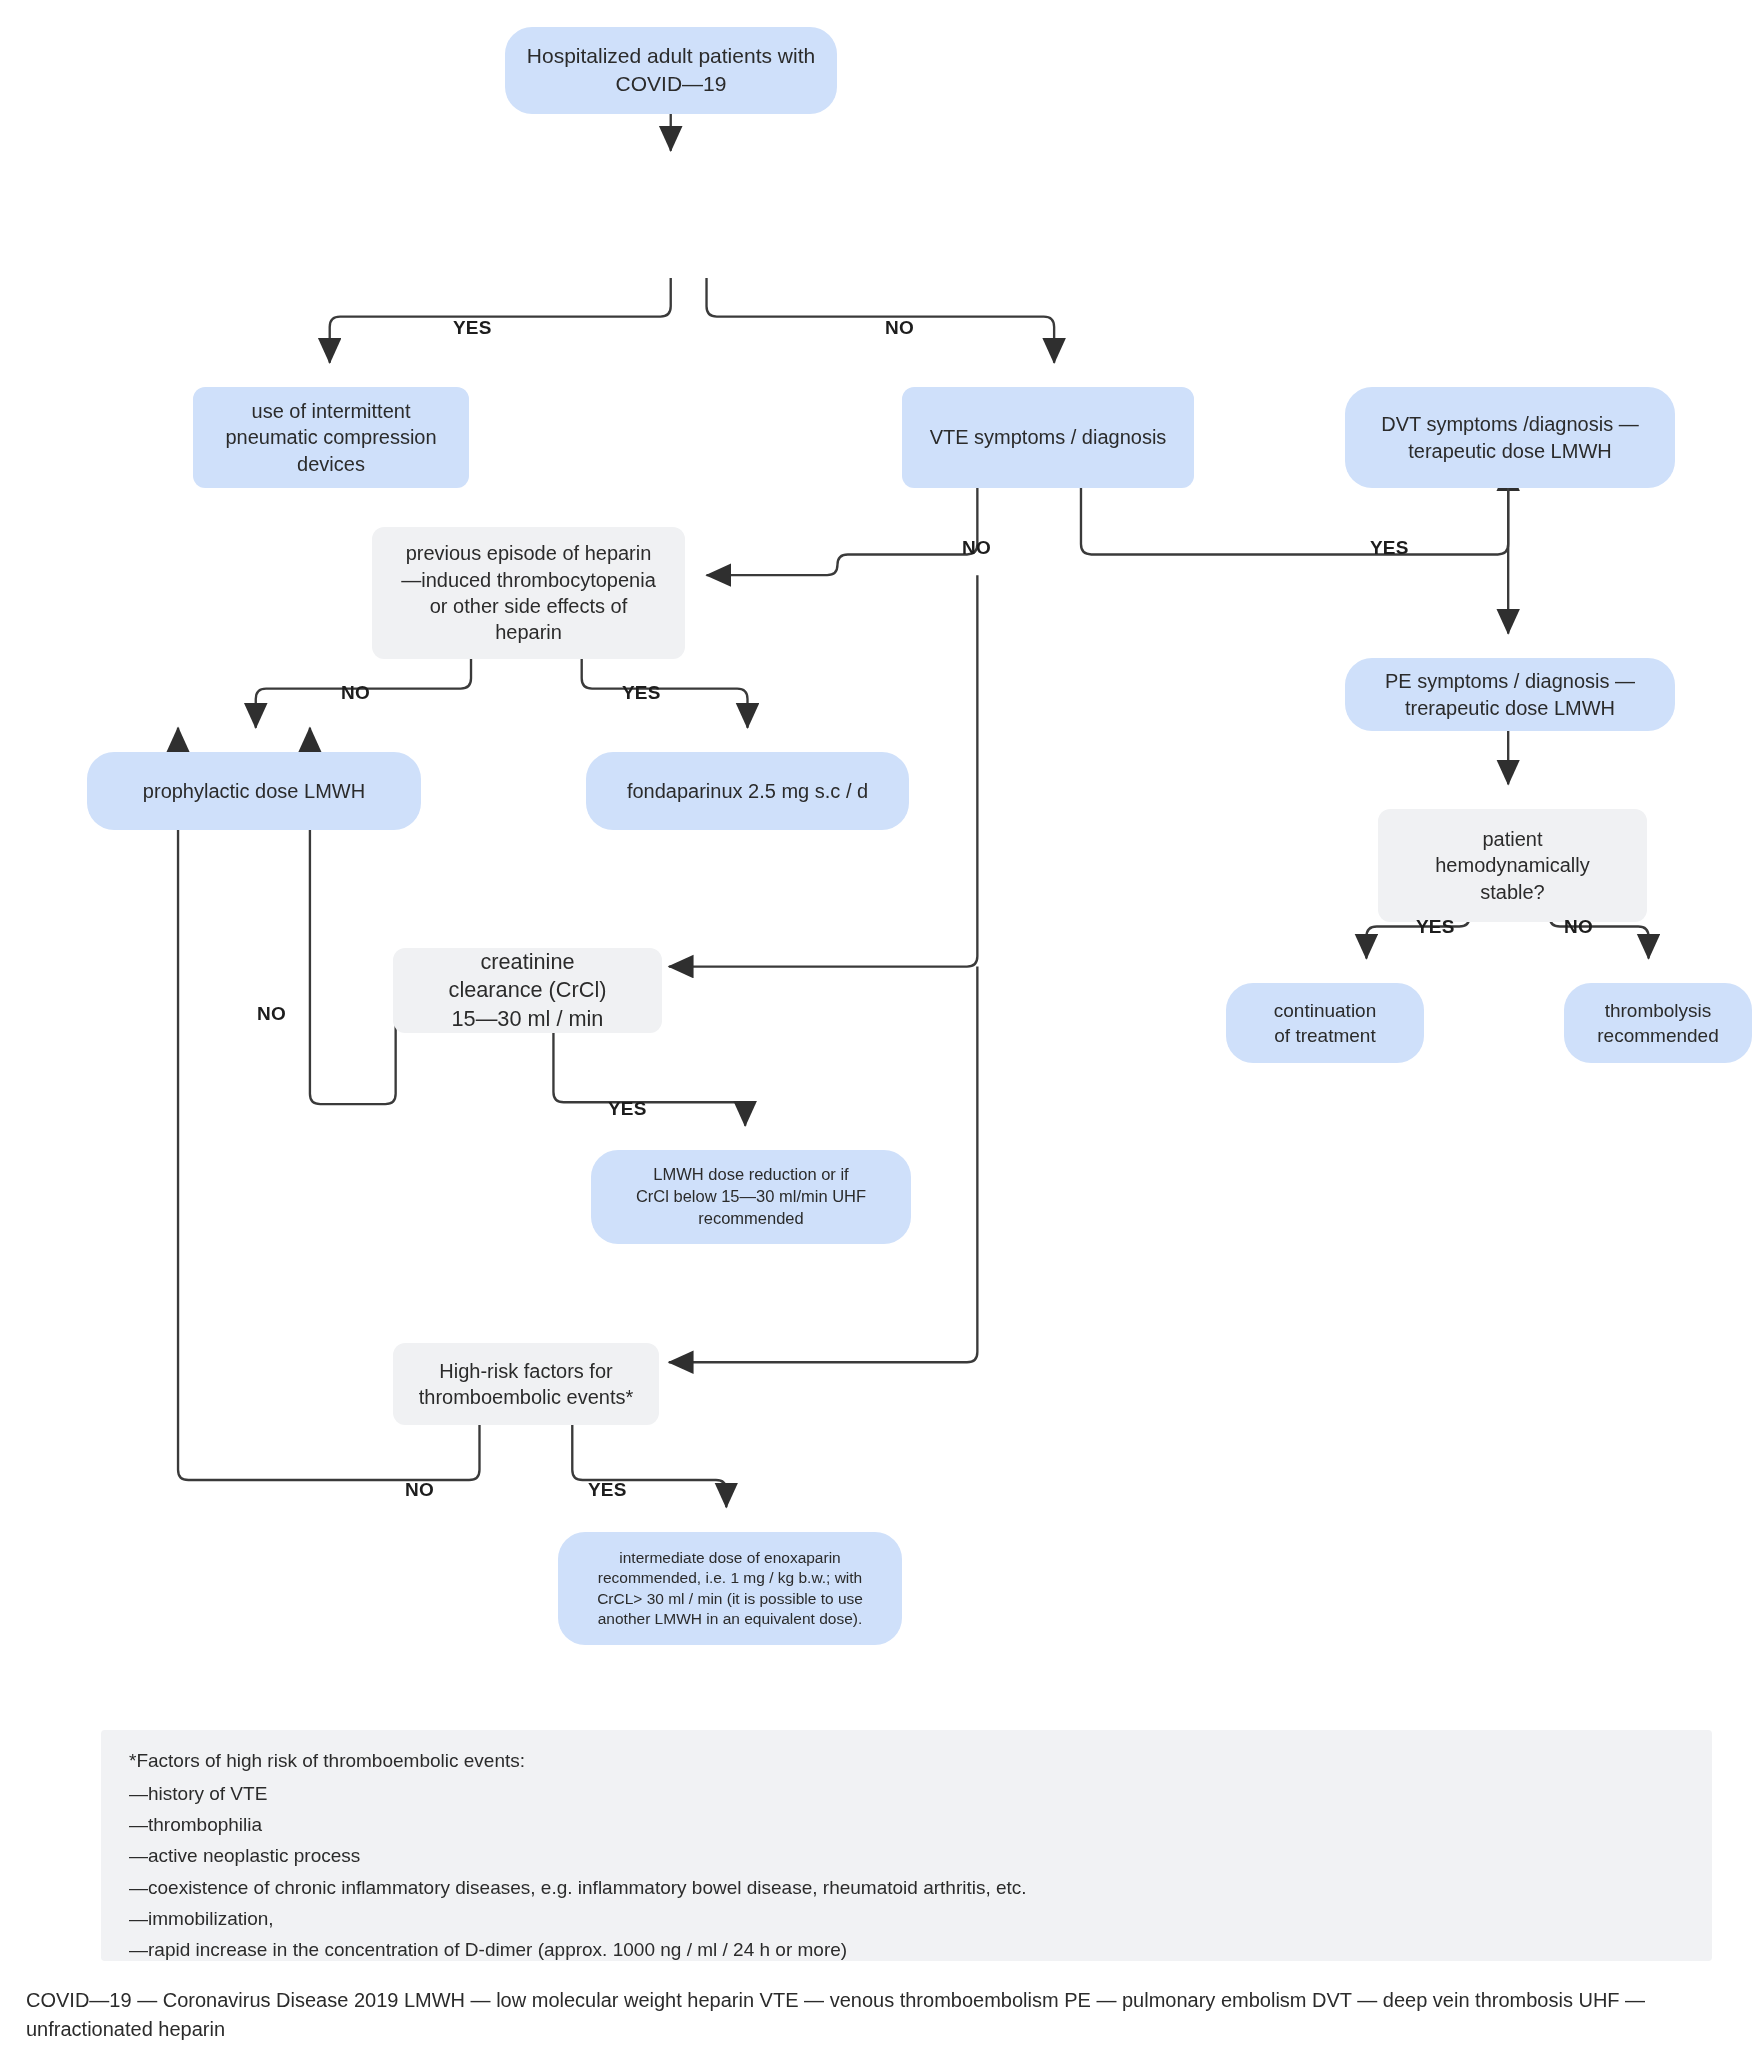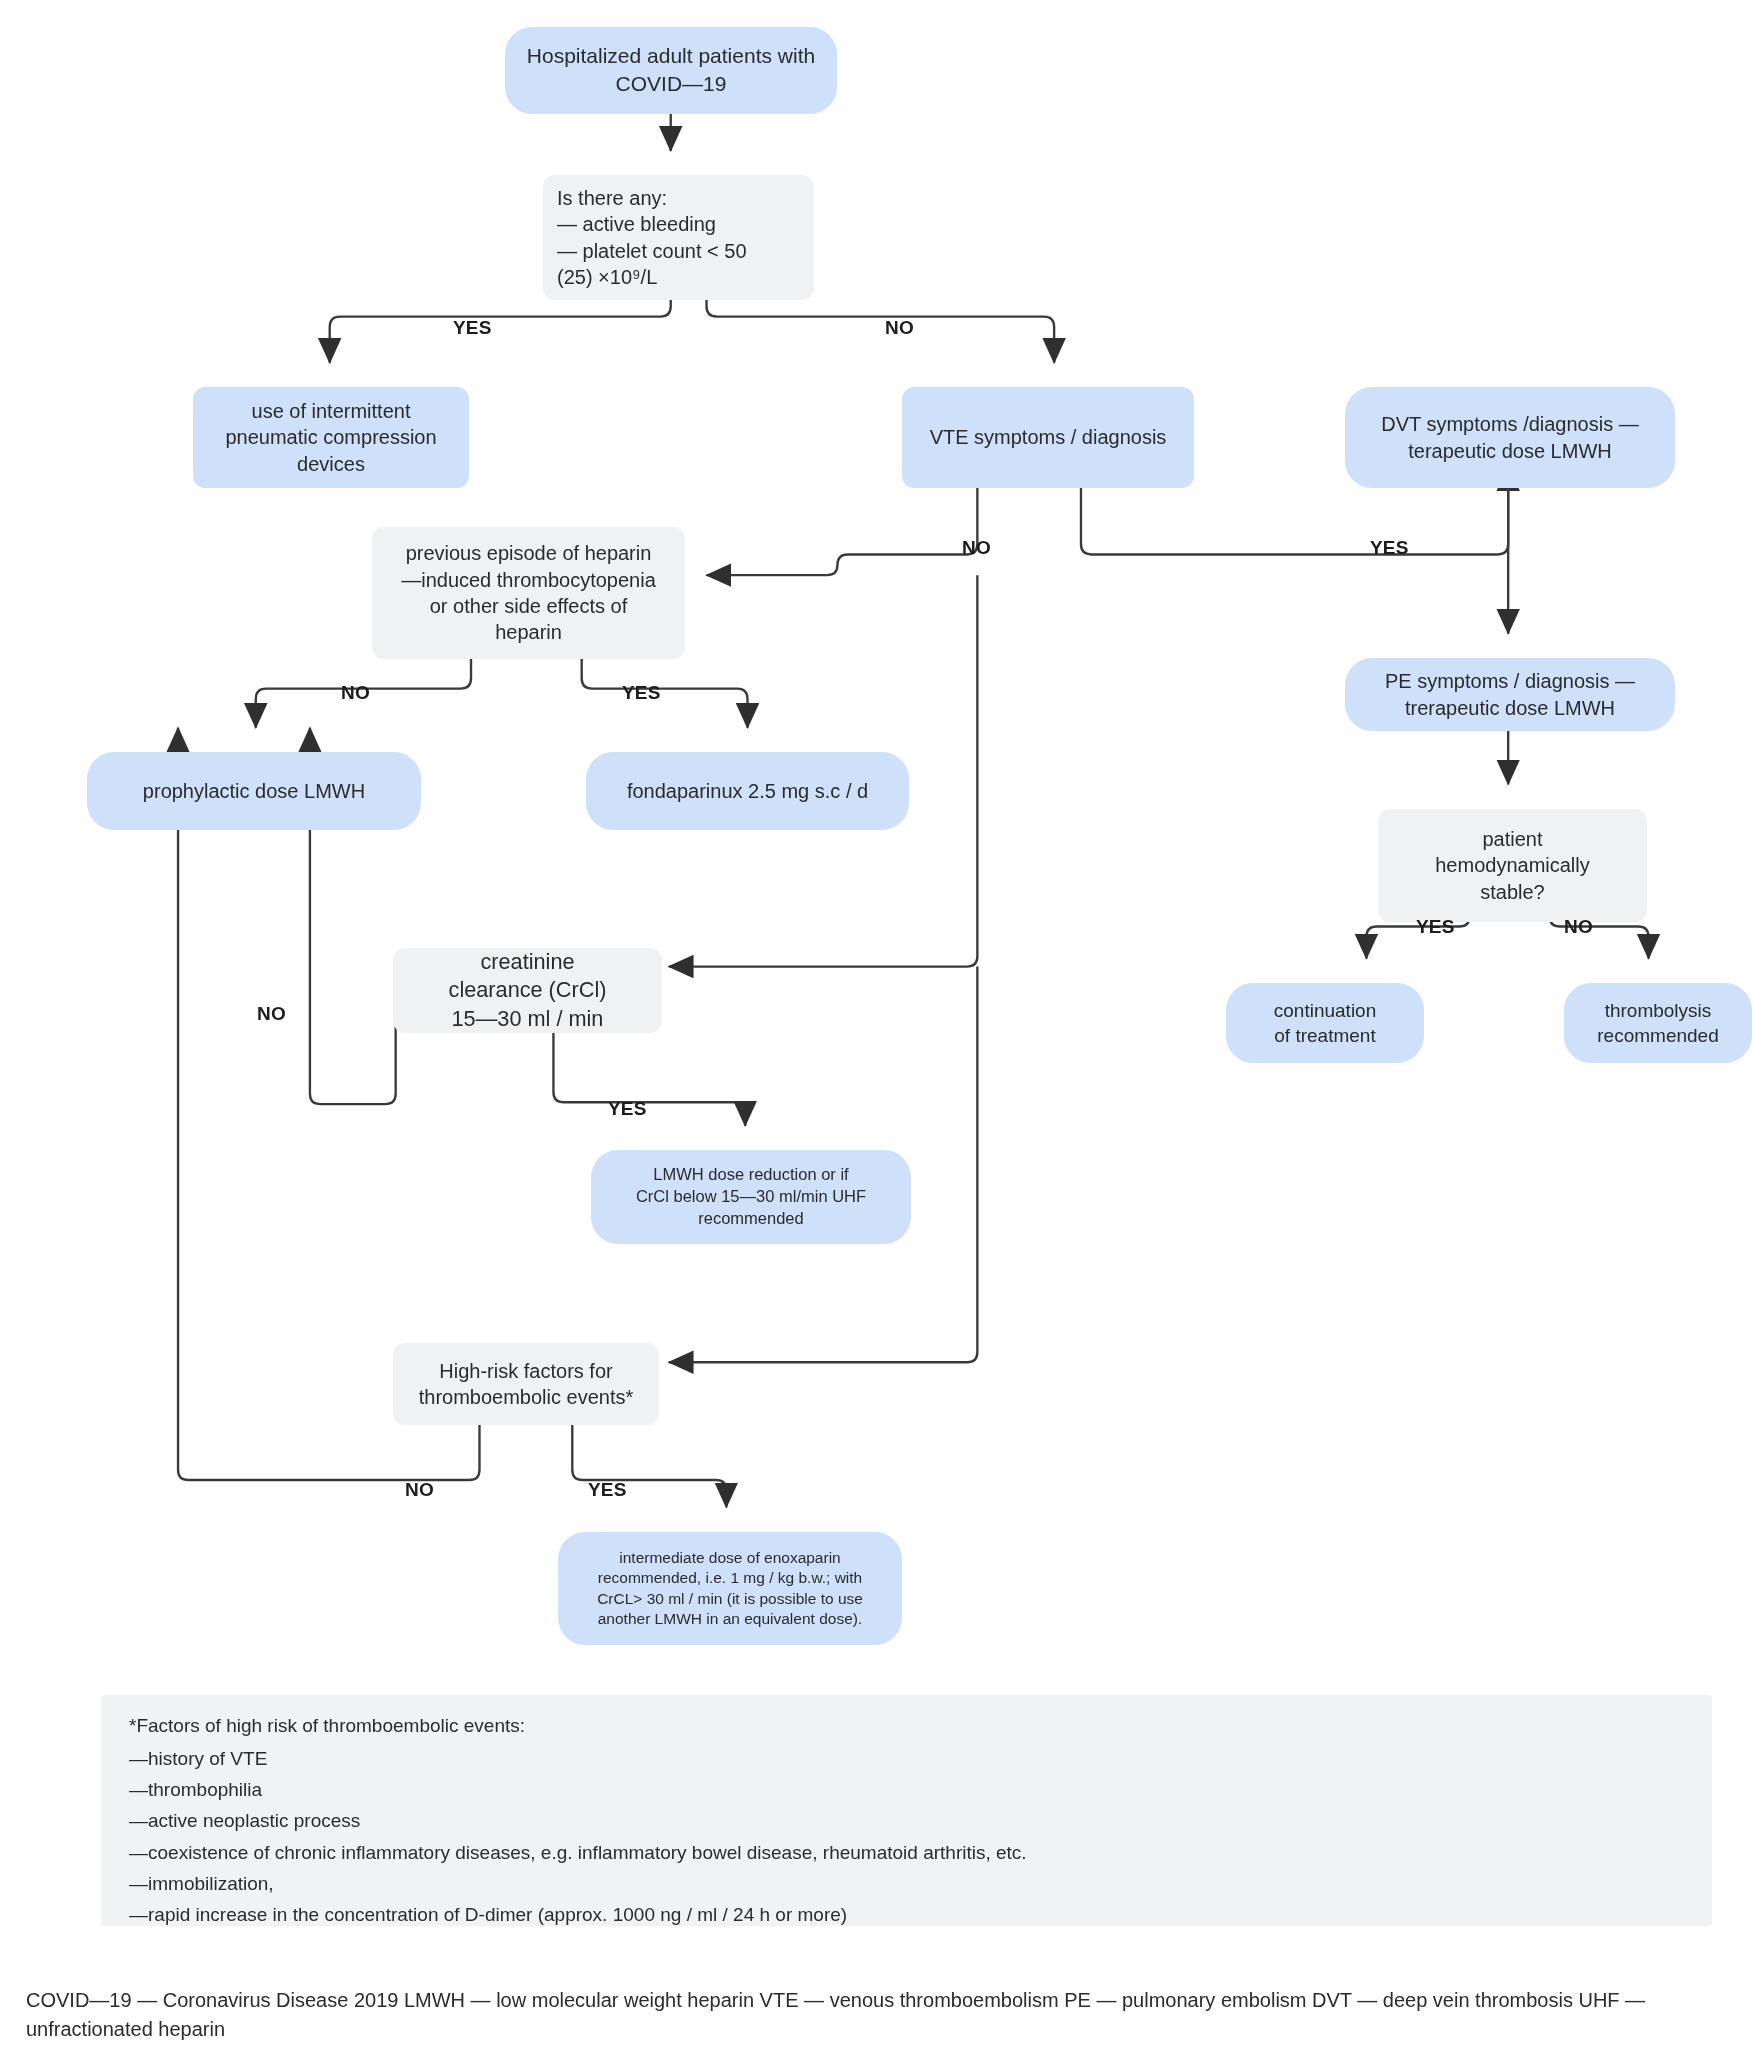--- a/index.html
+++ b/index.html
@@ -63,26 +63,20 @@
 
       <path d="M1215,2965 L1215,3120 Q1215,3142 1237,3142 L1520,3142 Q1542,3142 1542,3164 L1542,3200"></path>
     </g>
   </svg>
 
   <div class="node blue" style="left:505px;top:4.7px;width:332px;height:87px;font-size:21px;">
     <span class="txt">Hospitalized adult patients with
 COVID—19</span>
   </div>
 
-  <div class="node gray" style="left:543px;top:153px;width:271px;height:125px;font-size:20px;justify-content:flex-start;text-align:left;">
-    <span class="txt" style="padding-left:14px;">Is there any:
- — active bleeding
- — platelet count &lt; 50
-(25) ×10⁹/L</span>
-  </div>
 
   <div class="node blue sq" style="left:193px;top:365px;width:276px;height:101px;font-size:20px;justify-content:center;">
     <span class="txt">use of intermittent
 pneumatic compression
 devices</span>
   </div>
 
   <div class="node blue" style="left:1345px;top:365px;width:330px;height:101px;font-size:20px;">
     <span class="txt">DVT symptoms /diagnosis —
 terapeutic dose LMWH</span>
@@ -158,21 +152,21 @@
   <div class="lbl" style="left:1370px;top:537px;">YES</div>
   <div class="lbl" style="left:341px;top:682px;">NO</div>
   <div class="lbl" style="left:622px;top:682px;">YES</div>
   <div class="lbl" style="left:1416px;top:916px;">YES</div>
   <div class="lbl" style="left:1564px;top:916px;">NO</div>
   <div class="lbl" style="left:257px;top:1003px;">NO</div>
   <div class="lbl" style="left:608px;top:1098px;">YES</div>
   <div class="lbl" style="left:405px;top:1479px;">NO</div>
   <div class="lbl" style="left:588px;top:1479px;">YES</div>
 
-  <div class="footbox" style="left:101px;top:1695px;width:1611px;height:231px;padding:21px 28px;">
+  <div class="footbox" style="left:101px;top:1730px;width:1611px;height:231px;padding:21px 28px;">
     <div class="line" style="margin-bottom:14px;">*Factors of high risk of thromboembolic events:</div>
     <div class="line" style="margin-bottom:12.2px;">—history of VTE</div>
     <div class="line" style="margin-bottom:12.2px;">—thrombophilia</div>
     <div class="line" style="margin-bottom:12.2px;">—active neoplastic process</div>
     <div class="line" style="margin-bottom:12.2px;">—coexistence of chronic inflammatory diseases, e.g. inflammatory bowel disease, rheumatoid arthritis, etc.</div>
     <div class="line" style="margin-bottom:12.2px;">—immobilization,</div>
     <div class="line">—rapid increase in the concentration of D-dimer (approx. 1000 ng / ml / 24 h or more)</div>
   </div>
 
   <div class="legend" style="left:26px;top:1986px;width:1715px;">COVID—19 — Coronavirus Disease 2019 LMWH — low molecular weight heparin VTE — venous thromboembolism  PE — pulmonary embolism DVT — deep vein thrombosis UHF — unfractionated heparin</div>

